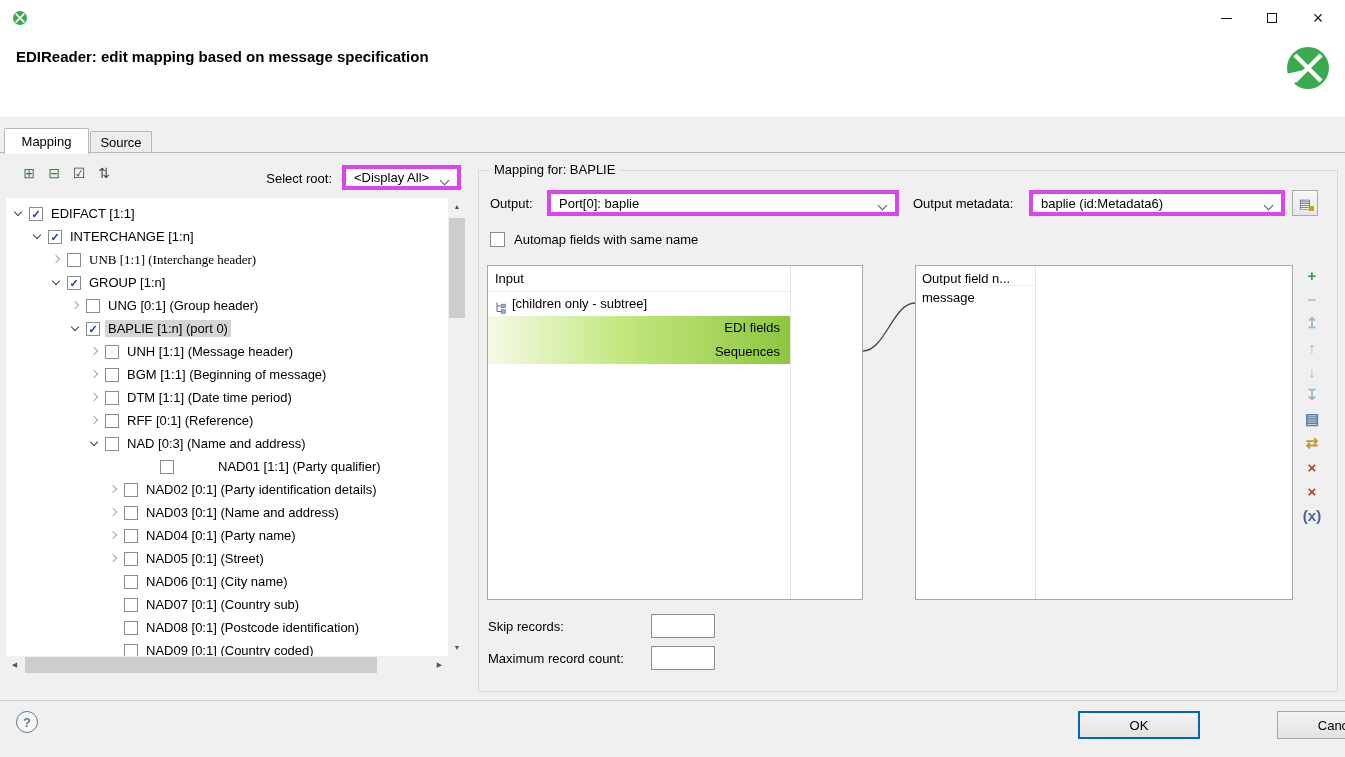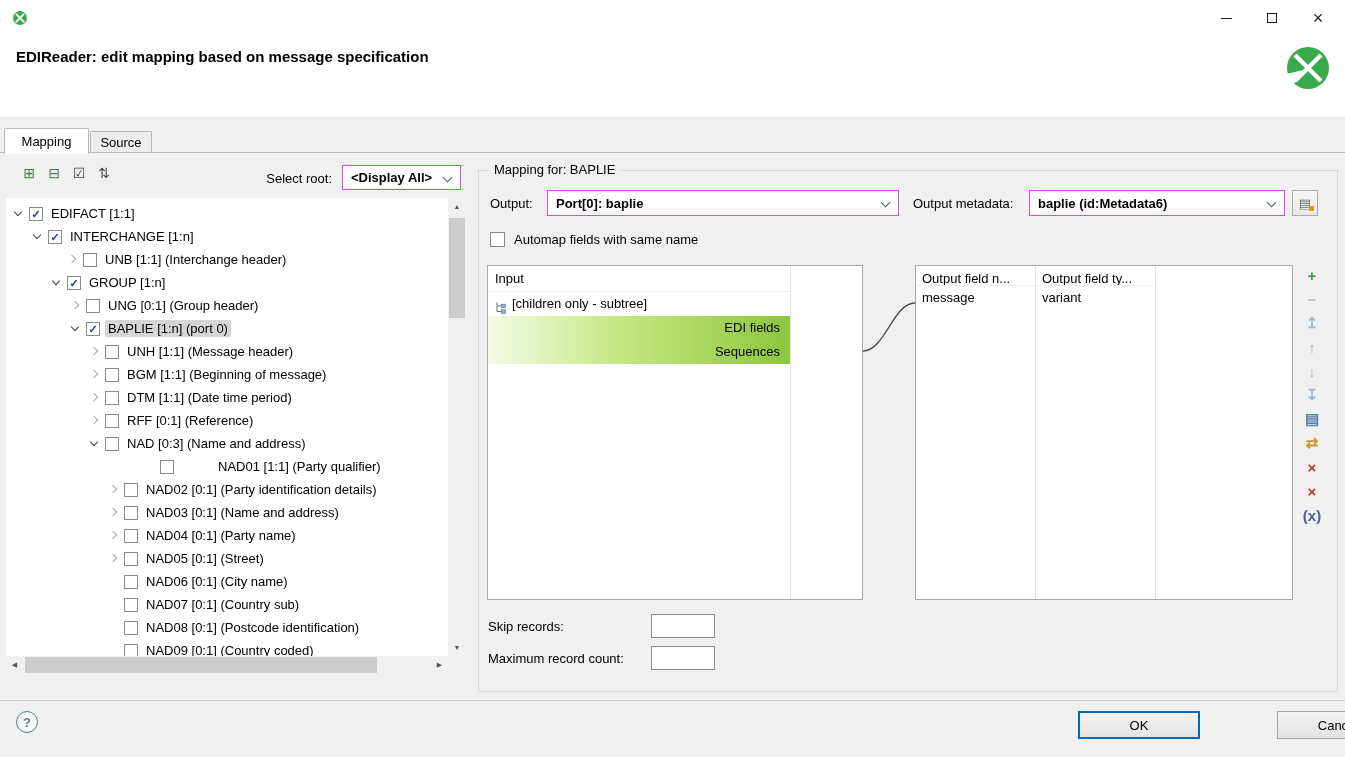--- a/index.html
+++ b/index.html
@@ -27,21 +27,21 @@
          border:1px solid #b8b8b8; border-bottom:none; border-radius:2px 2px 0 0; }
   .tab.active { left:4px; top:128px; width:85px; height:26px; background:#fff; z-index:3; }
   .tab.inactive { left:90px; top:131px; width:62px; height:22px; background:#ededed; }
   .tabline { position:absolute; left:0; top:152px; width:100%; height:1px; background:#b8b8b8; z-index:1; }
 
   
   #tree-tools { position:absolute; left:20px; top:164px; display:flex; gap:7px; }
   .tt-icon { width:18px; height:18px; display:flex; align-items:center; justify-content:center; font-size:14px; cursor:default; }
   .lab { position:absolute; white-space:nowrap; }
   .sr-label { left:190px; top:171px; width:142px; text-align:right; }
-  .combo { position:absolute; background:#fff; border:1px solid #d946ef; display:flex; align-items:center; padding:0 22px 0 8px; white-space:nowrap; overflow:hidden;font-weight:bold; }
+  .combo { position:absolute; background:#fff; border:4px solid #d946ef; display:flex; align-items:center; padding:0 22px 0 8px; white-space:nowrap; overflow:hidden; }
   .chev { position:absolute; right:9px; top:8px; width:7px; height:7px; border-right:1.5px solid #44617e; border-bottom:1.5px solid #44617e; transform:rotate(45deg); }
   .sr-combo { left:342px; top:165px; width:119px; height:25px; }
 
   
   .tree { position:absolute; left:6px; top:198px; width:460px; height:476px; background:#fff; }
   #tree-body { position:absolute; left:0; top:4px; right:18px; bottom:18px; overflow:hidden; }
   .tree-row { height:23px; display:flex; align-items:center; white-space:nowrap; }
   .expander { width:17px; height:17px; position:relative; flex:none; }
   .expander.collapsed::before { content:""; position:absolute; left:5px; top:5px; width:5px; height:5px;
       border-right:1.5px solid #a6a6a6; border-bottom:1.5px solid #a6a6a6; transform:rotate(-45deg); }
@@ -175,21 +175,21 @@
         <div class="tree-row" style="padding-left: 4px;">
           <span class="expander expanded"></span>
           <span class="cb checked">✓</span>
           <span class="tree-label">EDIFACT [1:1]</span>
         </div>
         <div class="tree-row" style="padding-left: 23px;">
           <span class="expander expanded"></span>
           <span class="cb checked">✓</span>
           <span class="tree-label">INTERCHANGE [1:n]</span>
         </div>
-        <div class="tree-row" style="padding-left: 58px;">
+        <div class="tree-row" style="padding-left: 42px; font-family: Liberation Serif, serif;">
           <span class="expander collapsed"></span>
           <span class="cb"></span>
           <span class="tree-label">UNB [1:1] (Interchange header)</span>
         </div>
         <div class="tree-row" style="padding-left: 42px;">
           <span class="expander expanded"></span>
           <span class="cb checked">✓</span>
           <span class="tree-label">GROUP [1:n]</span>
         </div>
         <div class="tree-row" style="padding-left: 61px;">
@@ -323,24 +323,20 @@
   </div>
 
   <svg class="conn" width="52" height="120" viewBox="0 0 52 120">
     <path d="M0,86 C22,86 30,38 52,38" stroke="#4a4a4a" stroke-width="1.4" fill="none"></path>
   </svg>
 
   <div class="io-panel output-panel">
     <div class="out-col oc1">
       <div class="out-head">Output field n...</div>
       <div class="out-cell">message</div>
-    </div>
-    <div class="out-col oc2">
-      <div class="out-head">Output field ty...</div>
-      <div class="out-cell">variant</div>
     </div>
   </div>
 
   <div id="side-tools">
       <div class="st-icon" style="color: rgb(46, 158, 68);">+</div>
       <div class="st-icon disabled" style="color: rgb(182, 188, 194);">−</div>
       <div class="st-icon disabled" style="color: rgb(165, 184, 202);">↥</div>
       <div class="st-icon disabled" style="color: rgb(165, 184, 202);">↑</div>
       <div class="st-icon disabled" style="color: rgb(165, 184, 202);">↓</div>
       <div class="st-icon disabled" style="color: rgb(165, 184, 202);">↧</div>

